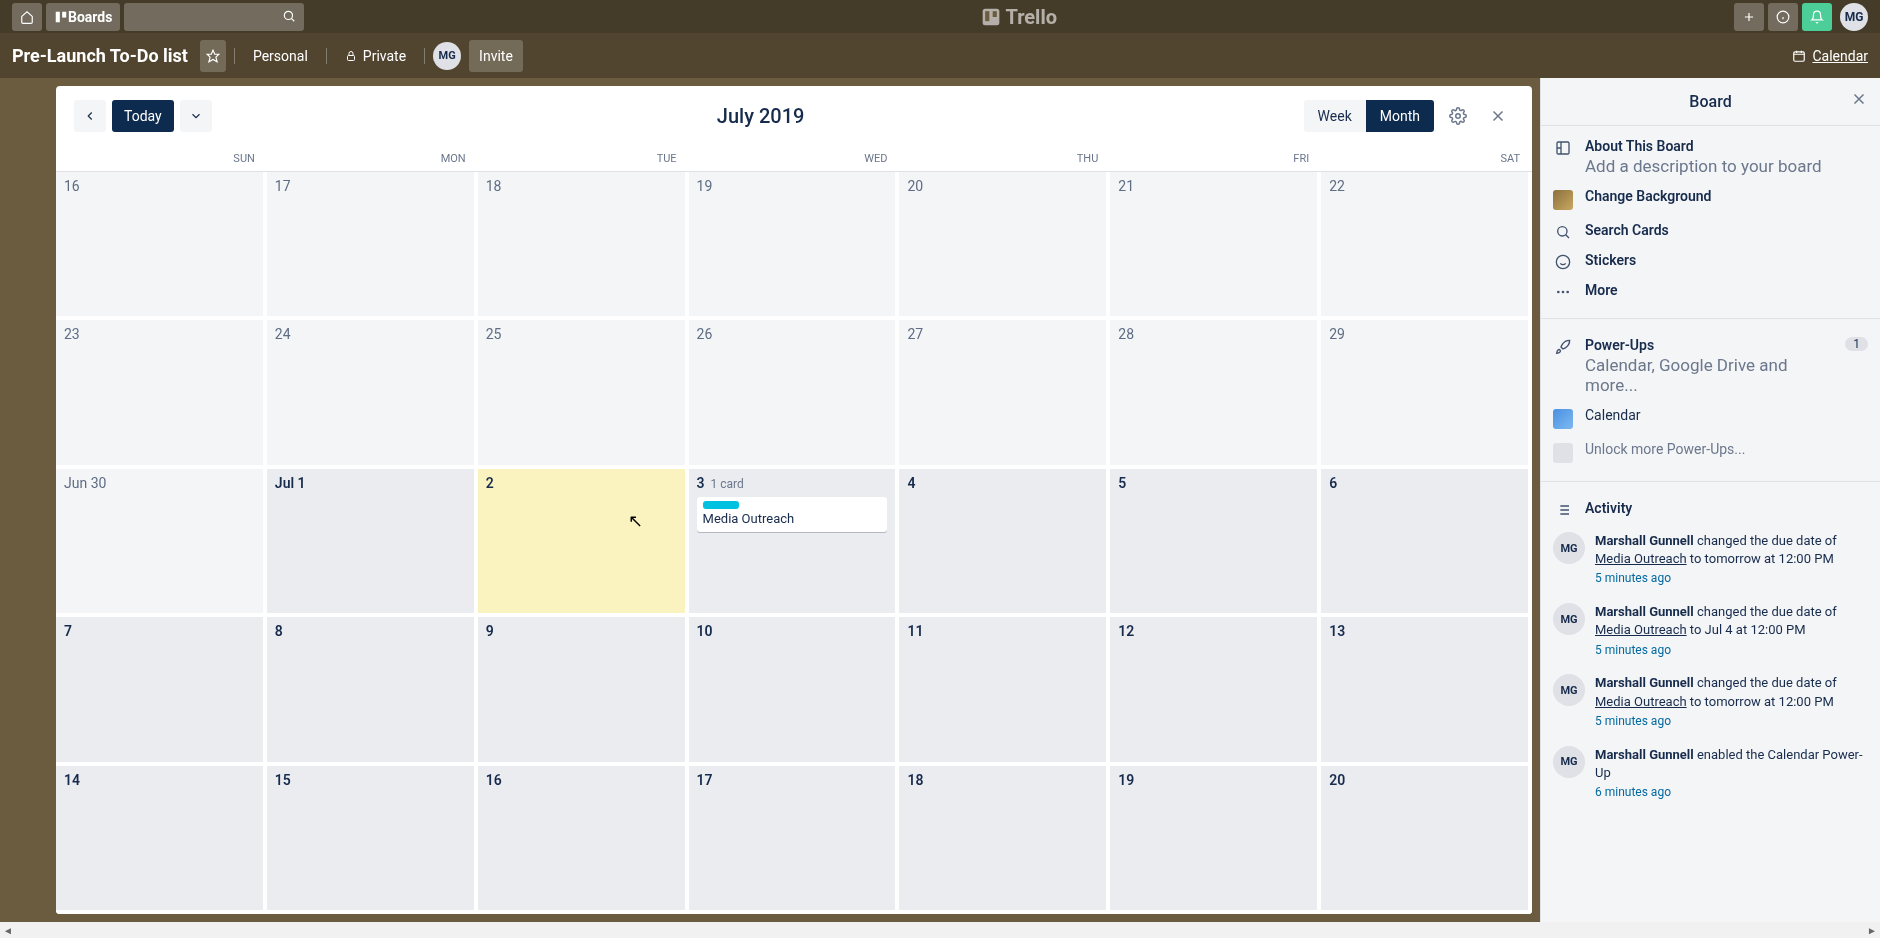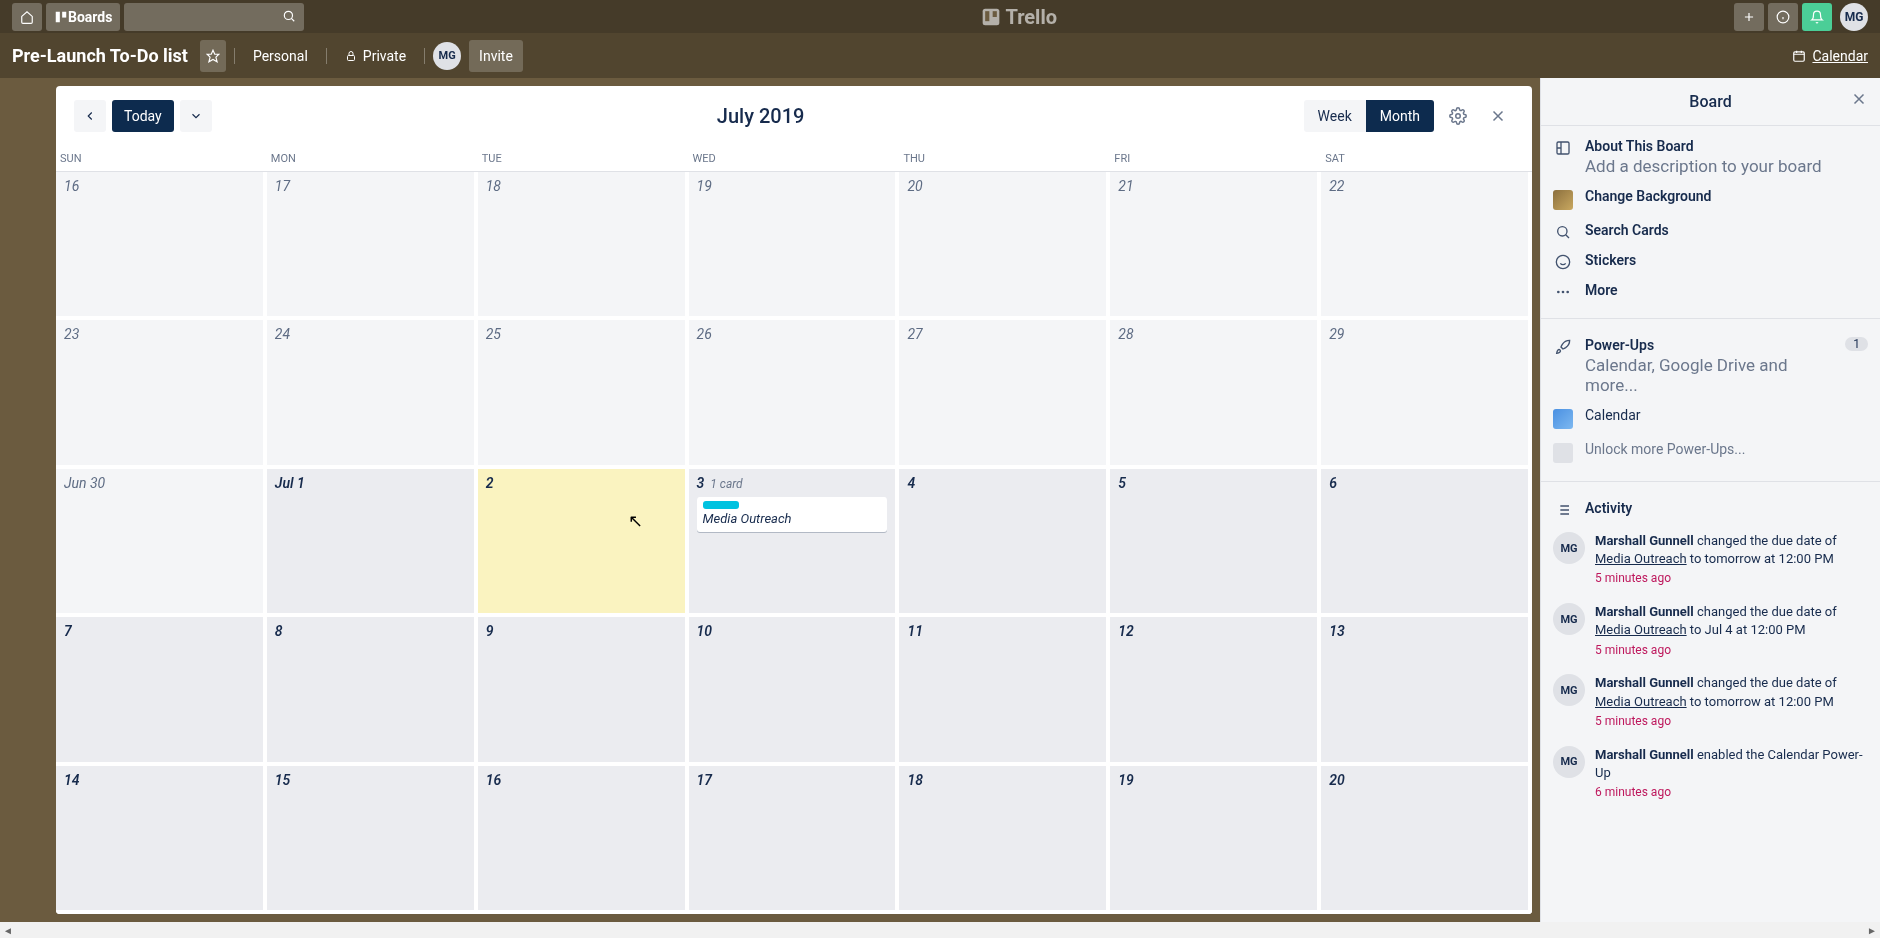--- a/index.html
+++ b/index.html
@@ -24,23 +24,23 @@
 .calendar { background:#fff; border-radius:4px; height:100%; display:flex; flex-direction:column; overflow:hidden;margin-left:48px; }
 .cal-hdr { display:flex; align-items:center; padding:14px 18px; }
 .cal-nav-btn { border:none; background:#f4f5f7; width:32px; height:32px; border-radius:3px; cursor:pointer; display:flex; align-items:center; justify-content:center; margin-right:6px; color:#172b4d; }
 .today-btn { background:#0d2b4e; color:#fff; border:none; height:32px; padding:0 12px; border-radius:3px; font-size:14px; cursor:pointer; margin-right:6px; }
 .cal-title { flex:1; text-align:center; font-size:20px; color:#172b4d; font-weight:500; }
 .view-toggle { display:flex; background:#f4f5f7; border-radius:3px; overflow:hidden; }
 .vt-btn { border:none; padding:8px 14px; background:transparent; cursor:pointer; font-size:14px; color:#172b4d;text-align:right; }
 .vt-btn.active { background:#0d2b4e; color:#fff; }
 .cal-icon-btn { border:none; background:transparent; width:32px; height:32px; display:flex; align-items:center; justify-content:center; cursor:pointer; color:#6b778c; margin-left:8px; }
 .dow-row { display:flex; border-bottom:1px solid #dfe1e6; }
-.dow { flex:1; text-align:left; font-size:11px; color:#6b778c; padding:6px 4px; }
+.dow { flex:1; text-align:right; font-size:11px; color:#6b778c; padding:6px 12px; }
 .grid { flex:1; display:grid; grid-template-columns:repeat(7,1fr); grid-template-rows:repeat(5,1fr); }
-.cell { border-right:4px solid #fff; border-bottom:4px solid #fff; background:#f4f5f7; padding:6px 8px; position:relative; font-size:14px; color:#5e6c84; overflow:hidden;font-style:italic; }
+.cell { border-right:4px solid #fff; border-bottom:4px solid #fff; background:#f4f5f7; padding:6px 8px; position:relative; font-size:14px; color:#5e6c84; overflow:hidden; }
 .cell.in-month { background:#ebecf0; color:#172b4d; font-weight:600; }
 .cell.today { background:#faf3c0; }
 .day-num { font-size:14px; }
 .card-count { font-weight:400; font-size:12px; color:#6b778c; margin-left:6px; }
 .card { background:#fff; border-radius:3px; box-shadow:0 1px 0 rgba(9,30,66,0.25); margin-top:6px; padding:4px 6px 6px; font-size:13px; color:#172b4d; font-weight:400; }
 .card-label { width:36px; height:8px; background:#00c2e0; border-radius:3px; margin-bottom:2px; }
 .sidebar { width:340px; background:#f4f5f7; border-left:1px solid #dfe1e6; display:flex; flex-direction:column; }
 .sb-hdr { height:48px; display:flex; align-items:center; justify-content:center; border-bottom:1px solid #dfe1e6; position:relative; font-size:16px; color:#172b4d; font-weight:500; }
 .sb-close { position:absolute; right:12px; top:12px; border:none; background:transparent; cursor:pointer; color:#6b778c; font-size:20px; }
 .sb-section { padding:6px 12px; }
@@ -50,21 +50,21 @@
 .sb-item .sub { font-size:17px; color:#6b778c; margin-top:2px; }
 .sb-item.bold .title { font-weight:600; }
 .sb-item .title { font-weight:600; }
 .sb-badge { background:#dfe1e6; border-radius:10px; padding:0 8px; font-size:12px; color:#172b4d; }
 .sb-hr { border:none; border-top:1px solid #dfe1e6; margin:6px 0; }
 .activity-item { display:flex; gap:10px; padding:8px 0; font-size:13px; color:#172b4d; }
 .act-avatar { width:32px; height:32px; border-radius:50%; background:#dfe1e6; color:#172b4d; font-size:11px; font-weight:700; display:flex; align-items:center; justify-content:center; flex-shrink:0; }
 .act-text { flex:1; line-height:1.4; }
 .act-text .user { font-weight:700; }
 .act-text .link { text-decoration:underline; }
-.act-time { font-size:12px; color:#be185d; margin-top:2px; }
+.act-time { font-size:12px; color:#0369a1; margin-top:2px; }
 .hscroll { position:absolute; bottom:0; left:0; right:0; height:16px; background:#f1f1f1; display:flex; align-items:center; }
 .hscroll-arrow { width:16px; height:16px; display:flex; align-items:center; justify-content:center; color:#666; font-size:10px; }
 .bg-thumb { width:20px; height:20px; background:linear-gradient(135deg,#8b6f3e,#c9a860); border-radius:3px; }
 .cal-thumb { width:20px; height:20px; background:linear-gradient(135deg,#4a90e2,#7db8f0); border-radius:3px; }
 .lock-thumb { width:20px; height:20px; background:#dfe1e6; border-radius:3px; }
 svg { display:block; }
 .tb-btn.green { background:#4bce97; }
 .cursor { position:absolute; left:628px; top:510px; pointer-events:none; font-size:18px; color:#000; }
 </style>
 </head>

